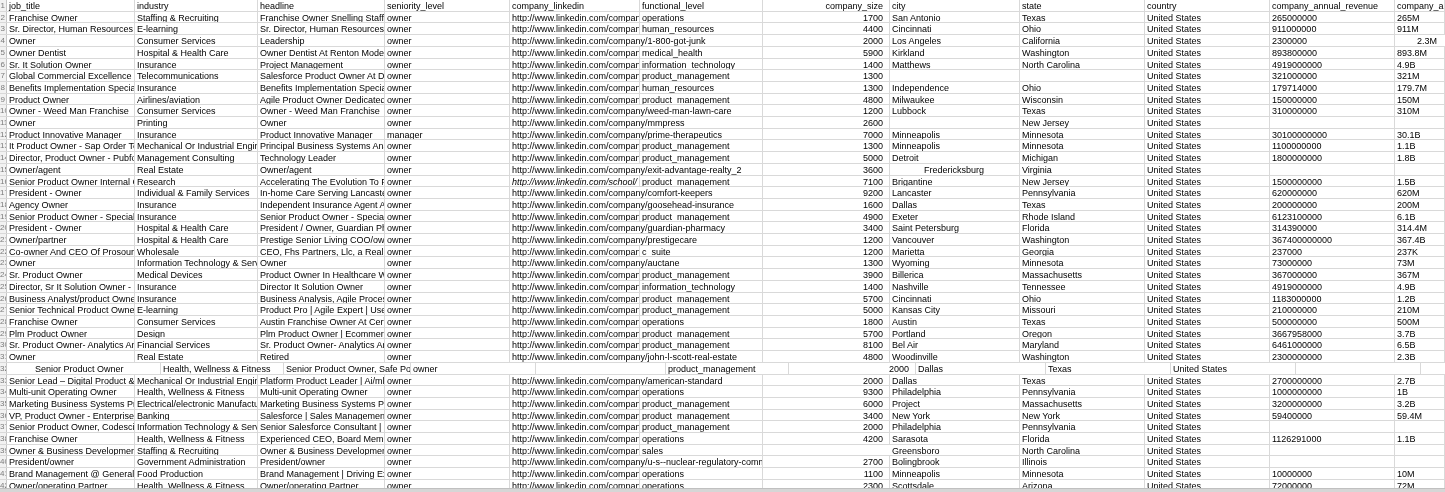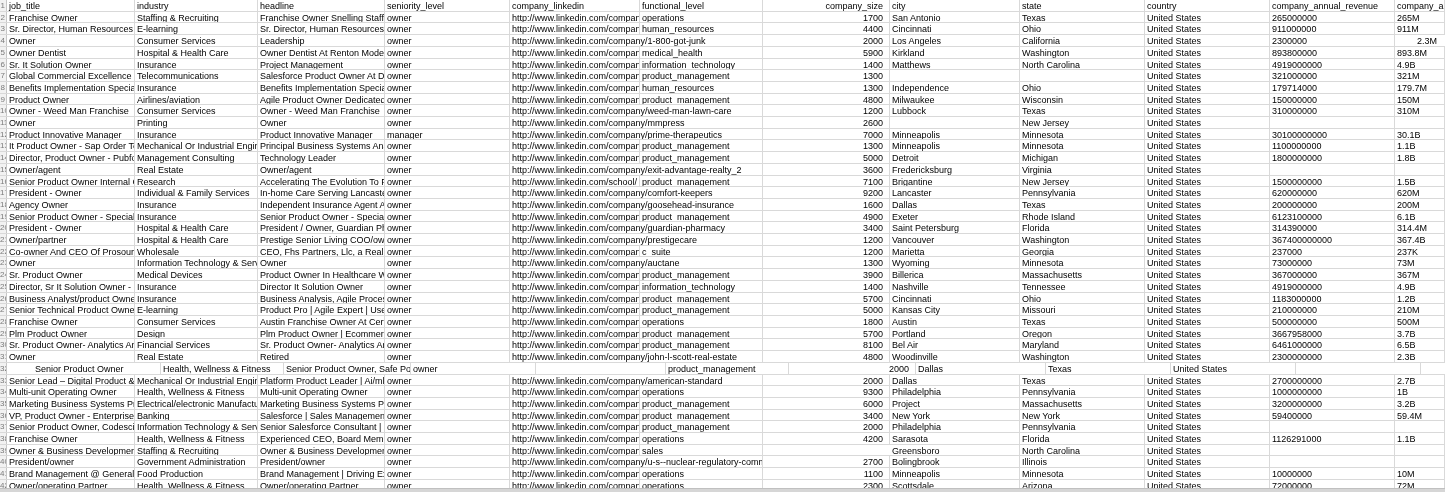--- a/index.html
+++ b/index.html
@@ -238,33 +238,33 @@
       <div class="cell" style="width: 50px;">1.8B</div>
     </div>
     <div class="row">
       <div class="gutter">15</div>
       <div class="cell" style="width: 128px;">Owner/agent</div>
       <div class="cell" style="width: 123px;">Real Estate</div>
       <div class="cell" style="width: 127px;">Owner/agent</div>
       <div class="cell" style="width: 125px;">owner</div>
       <div class="cell" style="width: 253px;">http://www.linkedin.com/company/exit-advantage-realty_2</div>
       <div class="cell num" style="width: 127px;">3600</div>
-      <div class="cell" style="width: 130px;">Fredericksburg</div>
+      <div class="cell" style="width: 130px; text-align: center;">Fredericksburg</div>
       <div class="cell" style="width: 125px;">Virginia</div>
       <div class="cell" style="width: 125px;">United States</div>
       <div class="cell" style="width: 125px;"></div>
       <div class="cell" style="width: 50px;"></div>
     </div>
     <div class="row">
       <div class="gutter">16</div>
       <div class="cell" style="width: 128px;">Senior Product Owner Internal Clo</div>
       <div class="cell" style="width: 123px;">Research</div>
       <div class="cell" style="width: 127px;">Accelerating The Evolution To Platf</div>
       <div class="cell" style="width: 125px;">owner</div>
-      <div class="cell" style="width: 130px;">http://www.linkedin.com/school/</div>
+      <div class="cell" style="width: 130px; font-style: italic;">http://www.linkedin.com/school/</div>
       <div class="cell" style="width: 123px;">product_management</div>
       <div class="cell num" style="width: 127px;">7100</div>
       <div class="cell" style="width: 130px;">Brigantine</div>
       <div class="cell" style="width: 125px;">New Jersey</div>
       <div class="cell" style="width: 125px;">United States</div>
       <div class="cell" style="width: 125px;">1500000000</div>
       <div class="cell" style="width: 50px;">1.5B</div>
     </div>
     <div class="row">
       <div class="gutter">17</div>

